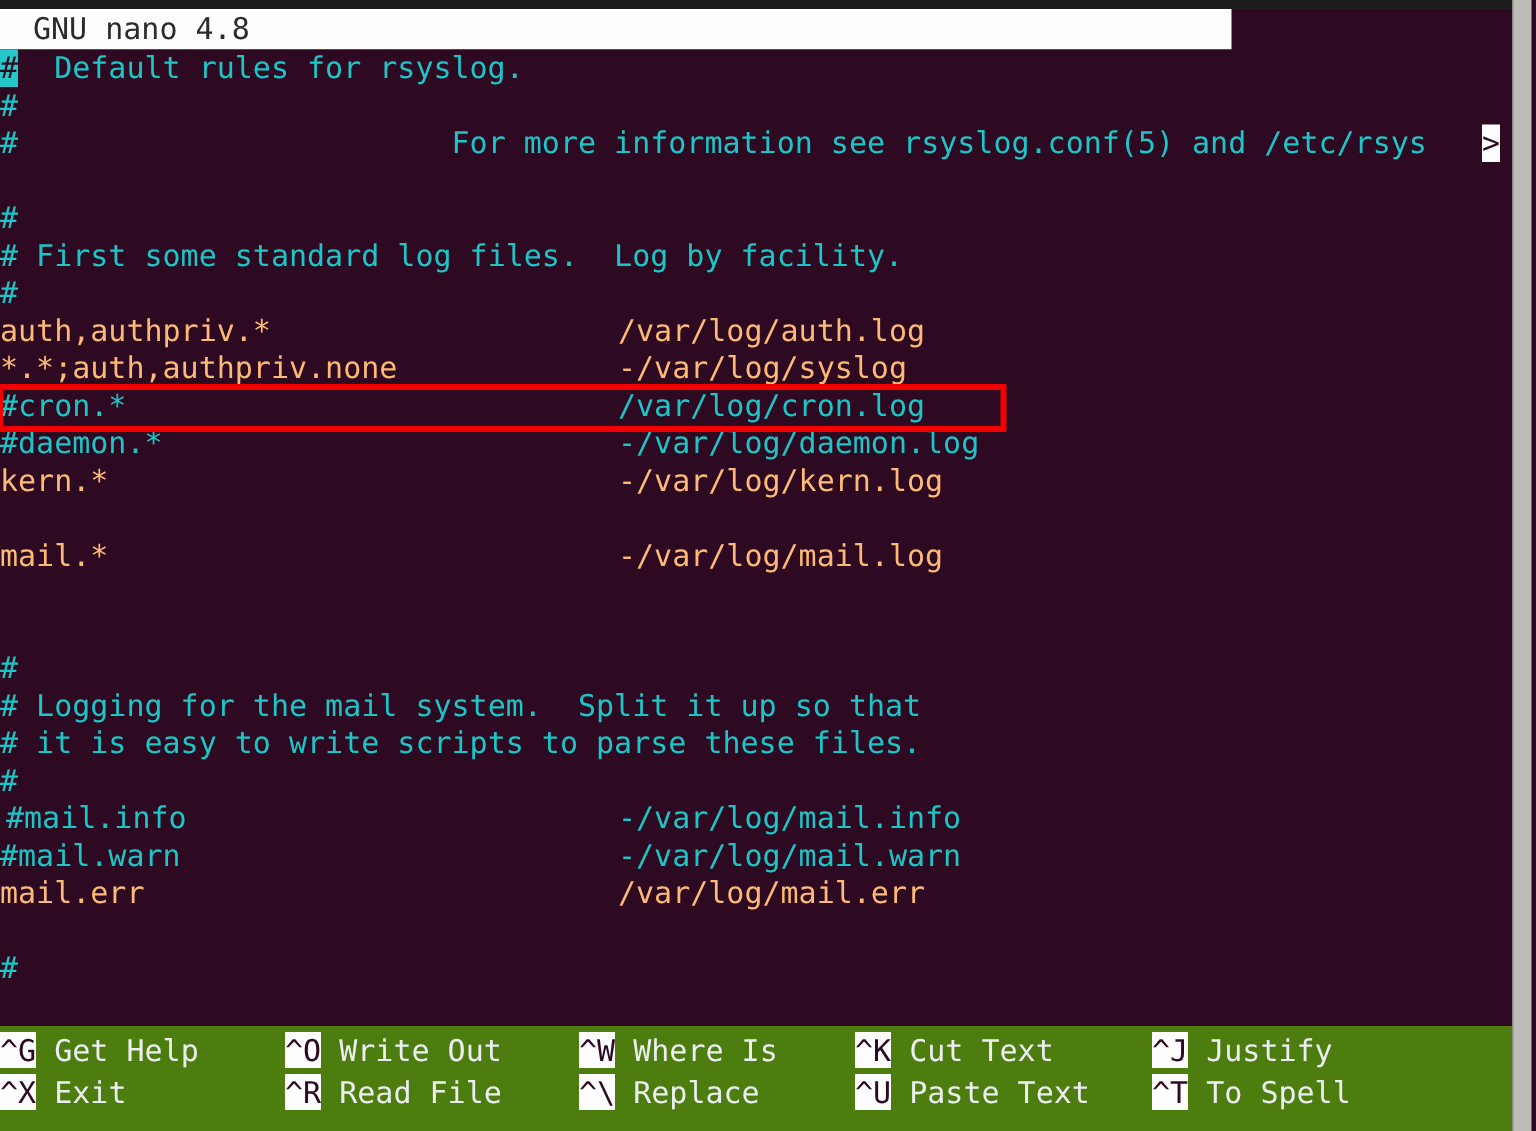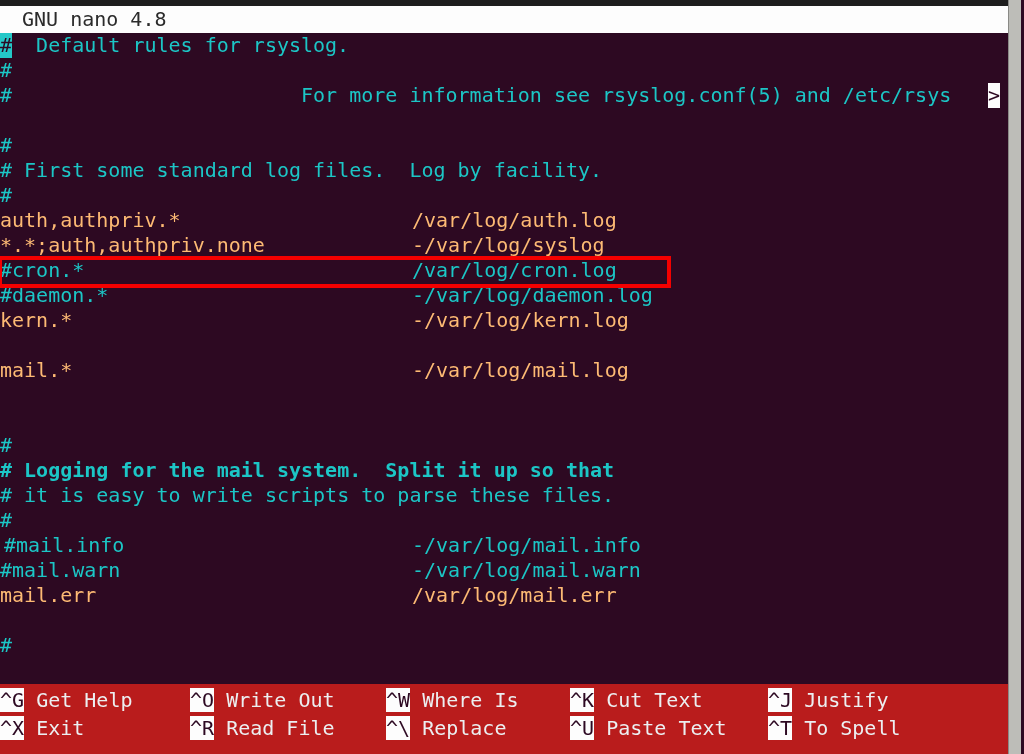--- a/index.html
+++ b/index.html
@@ -43,21 +43,21 @@
     position: absolute;
     top: 0; left: 1021px;
     width: 3px; height: 754px;
     background: #2d0922;
   }
 
   
   .titlebar {
     position: absolute;
     left: 0; top: 6px;
-    width: 1024px; height: 27px;
+    width: 821px; height: 27px;
     background: #fdfdfd;
     color: #2b2b2b;
     font-size: 20px;
     line-height: 27px;
     white-space: pre;
     letter-spacing: 0px;
   }
   .titlebar .tb-version { position: absolute; left: 22px; top: 0; }
   .titlebar .tb-file    { position: absolute; left: 304px; top: 0; }
 
@@ -108,21 +108,21 @@
     box-sizing: border-box;
     pointer-events: none;
     background: transparent;
   }
 
   
   .shortcutbar {
     position: absolute;
     left: 0; top: 684px;
     width: 1008px; height: 70px;
-    background: #b91c1c;
+    background: #4d7c0f;
     font-size: 20px;
     line-height: 25px;
   }
   .sc-row {
     position: absolute;
     left: 0;
     width: 1008px;
     height: 25px;
     white-space: pre;
   }
@@ -154,21 +154,21 @@
       <div class="row" style="top: 125px;"><span class="seg c-comment" style="left: 0px;"># First some standard log files.  Log by facility.</span></div>
       <div class="row" style="top: 150px;"><span class="seg c-comment" style="left: 0px;">#</span></div>
       <div class="row" style="top: 175px;"><span class="seg c-plain" style="left: 0px;">auth,authpriv.*</span><span class="seg c-plain" style="left: 412px;">/var/log/auth.log</span></div>
       <div class="row" style="top: 200px;"><span class="seg c-plain" style="left: 0px;">*.*;auth,authpriv.none</span><span class="seg c-plain" style="left: 412px;">-/var/log/syslog</span></div>
       <div class="row" style="top: 225px;"><span class="seg c-comment" style="left: 0px;">#cron.*</span><span class="seg c-comment" style="left: 412px;">/var/log/cron.log</span></div>
       <div class="row" style="top: 250px;"><span class="seg c-comment" style="left: 0px;">#daemon.*</span><span class="seg c-comment" style="left: 412px;">-/var/log/daemon.log</span></div>
       <div class="row" style="top: 275px;"><span class="seg c-plain" style="left: 0px;">kern.*</span><span class="seg c-plain" style="left: 412px;">-/var/log/kern.log</span></div>
       <div class="row" style="top: 325px;"><span class="seg c-plain" style="left: 0px;">mail.*</span><span class="seg c-plain" style="left: 412px;">-/var/log/mail.log</span></div>
       <div class="row" style="top: 375px;"></div>
       <div class="row" style="top: 400px;"><span class="seg c-comment" style="left: 0px;">#</span></div>
-      <div class="row" style="top: 425px;"><span class="seg c-comment" style="left: 0px; font-weight: bold;"># Logging for the mail system.  Split it up so that</span></div>
+      <div class="row" style="top: 425px;"><span class="seg c-comment" style="left: 0px;"># Logging for the mail system.  Split it up so that</span></div>
       <div class="row" style="top: 450px;"><span class="seg c-comment" style="left: 0px;"># it is easy to write scripts to parse these files.</span></div>
       <div class="row" style="top: 475px;"><span class="seg c-comment" style="left: 0px;">#</span></div>
       <div class="row" style="top: 500px;"><span class="seg c-comment" style="left: 4px;">#mail.info</span><span class="seg c-comment" style="left: 412px;">-/var/log/mail.info</span></div>
       <div class="row" style="top: 525px;"><span class="seg c-comment" style="left: 0px;">#mail.warn</span><span class="seg c-comment" style="left: 412px;">-/var/log/mail.warn</span></div>
       <div class="row" style="top: 550px;"><span class="seg c-plain" style="left: 0px;">mail.err</span><span class="seg c-plain" style="left: 412px;">/var/log/mail.err</span></div>
       <div class="row" style="top: 575px;"></div>
       <div class="row" style="top: 600px;"><span class="seg c-comment" style="left: 0px;">#</span></div>
     </div>
 
   <div class="annot-rect" id="annot" style="left: -2px; top: 256px; width: 673px; height: 32px; border-color: rgb(244, 0, 0);"></div>

